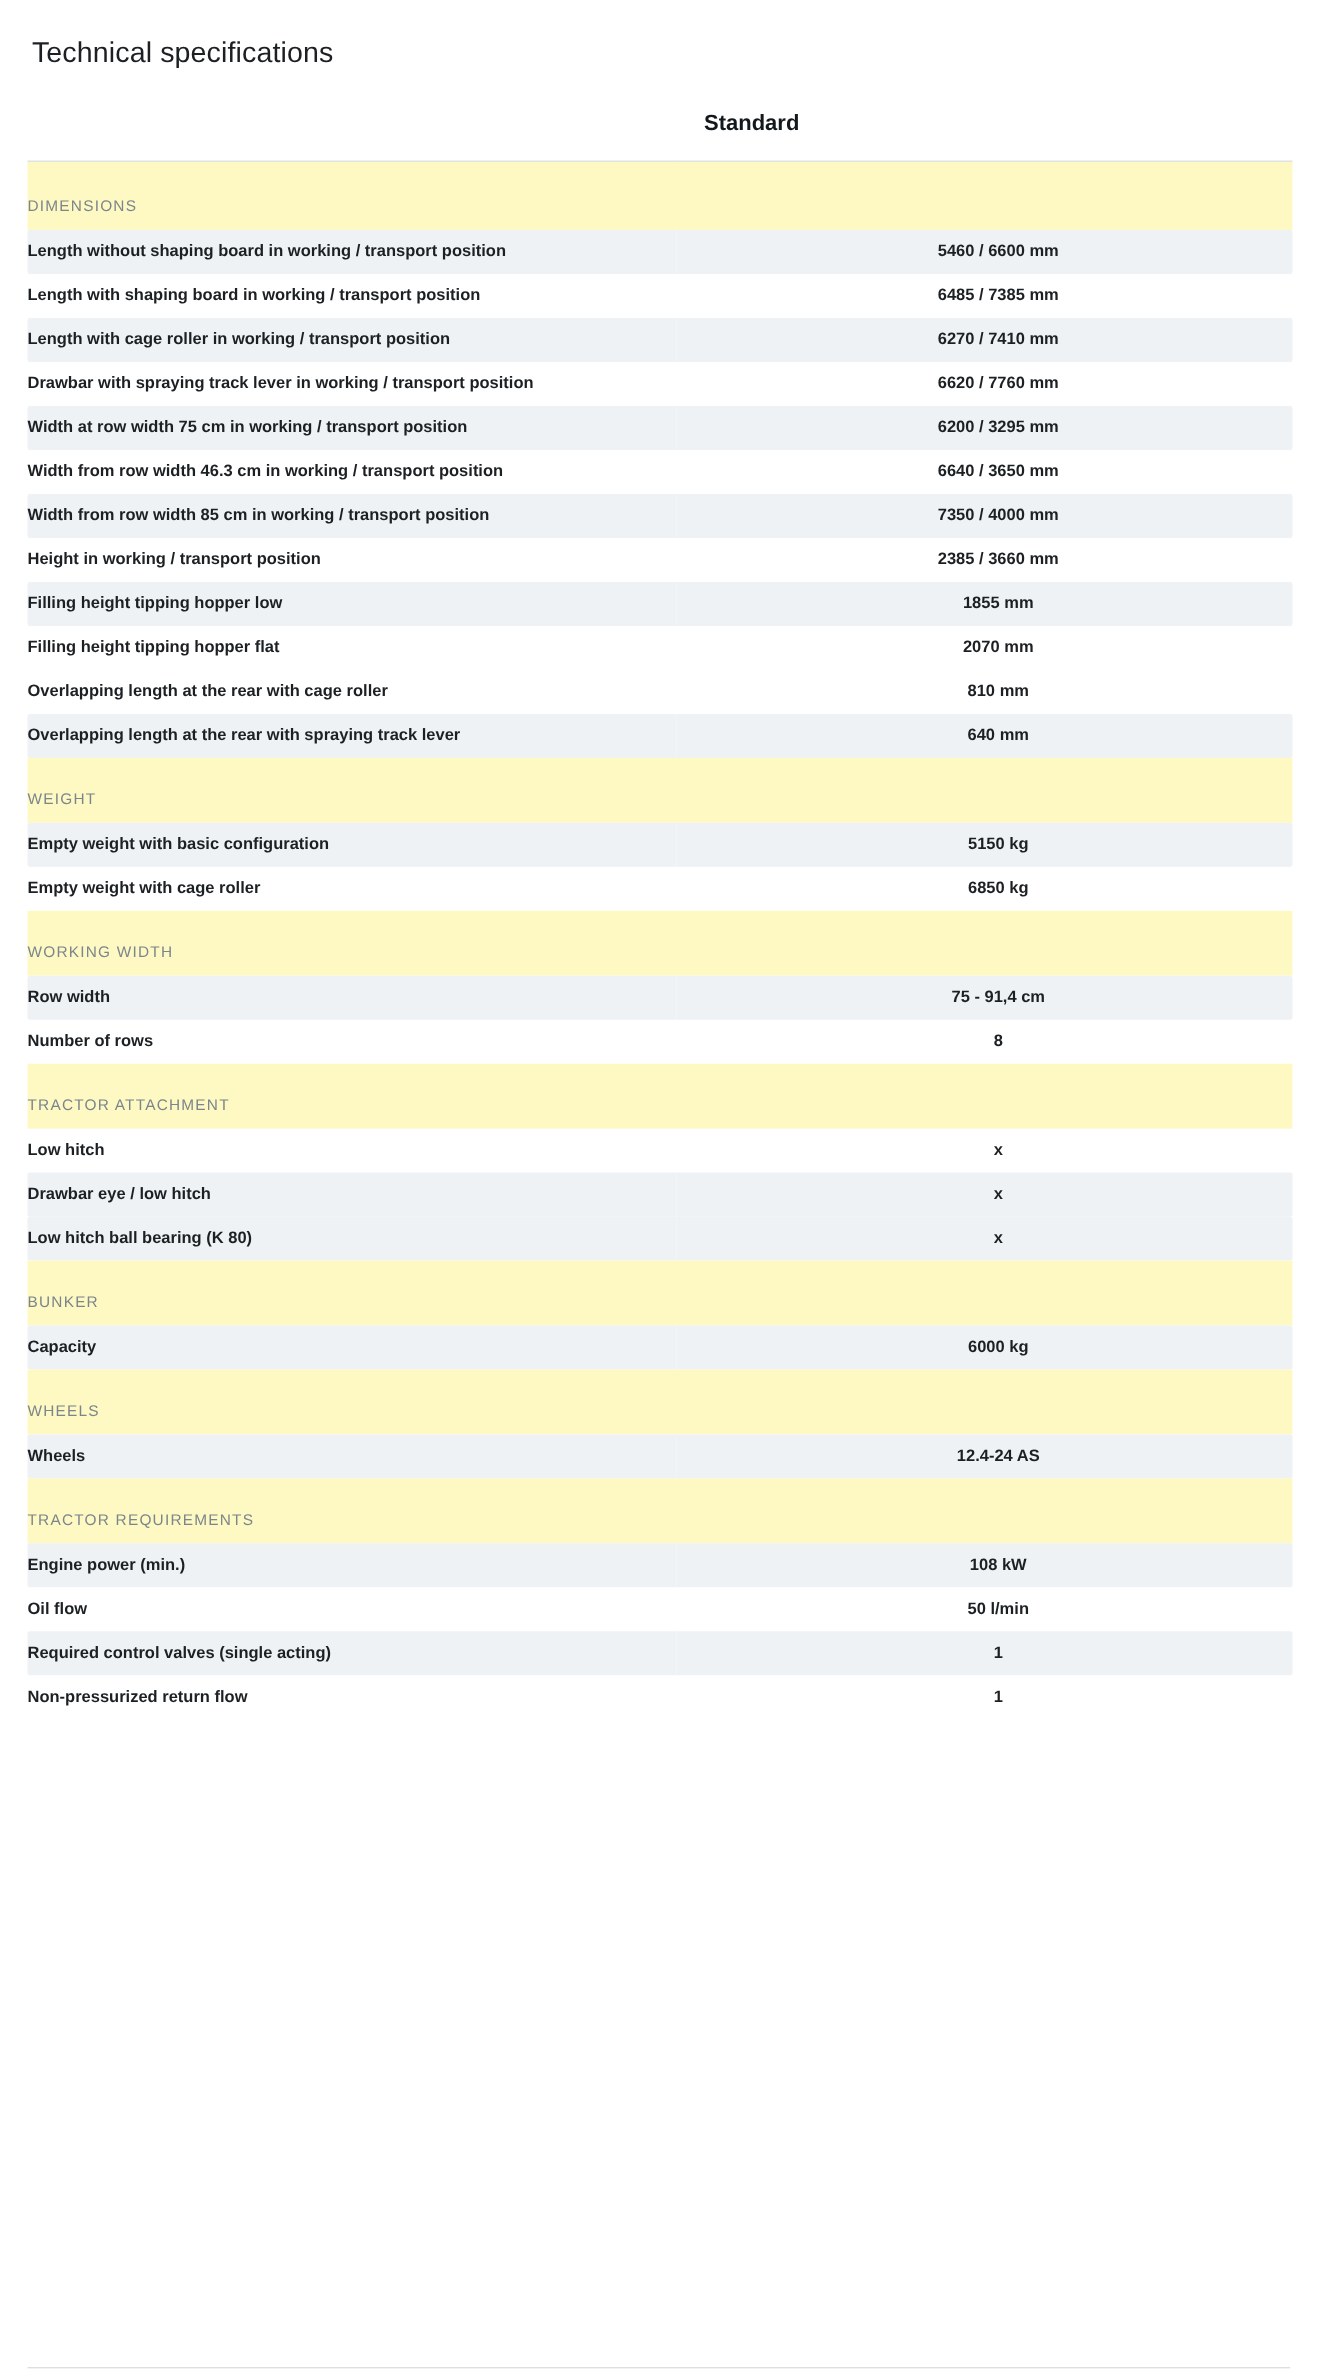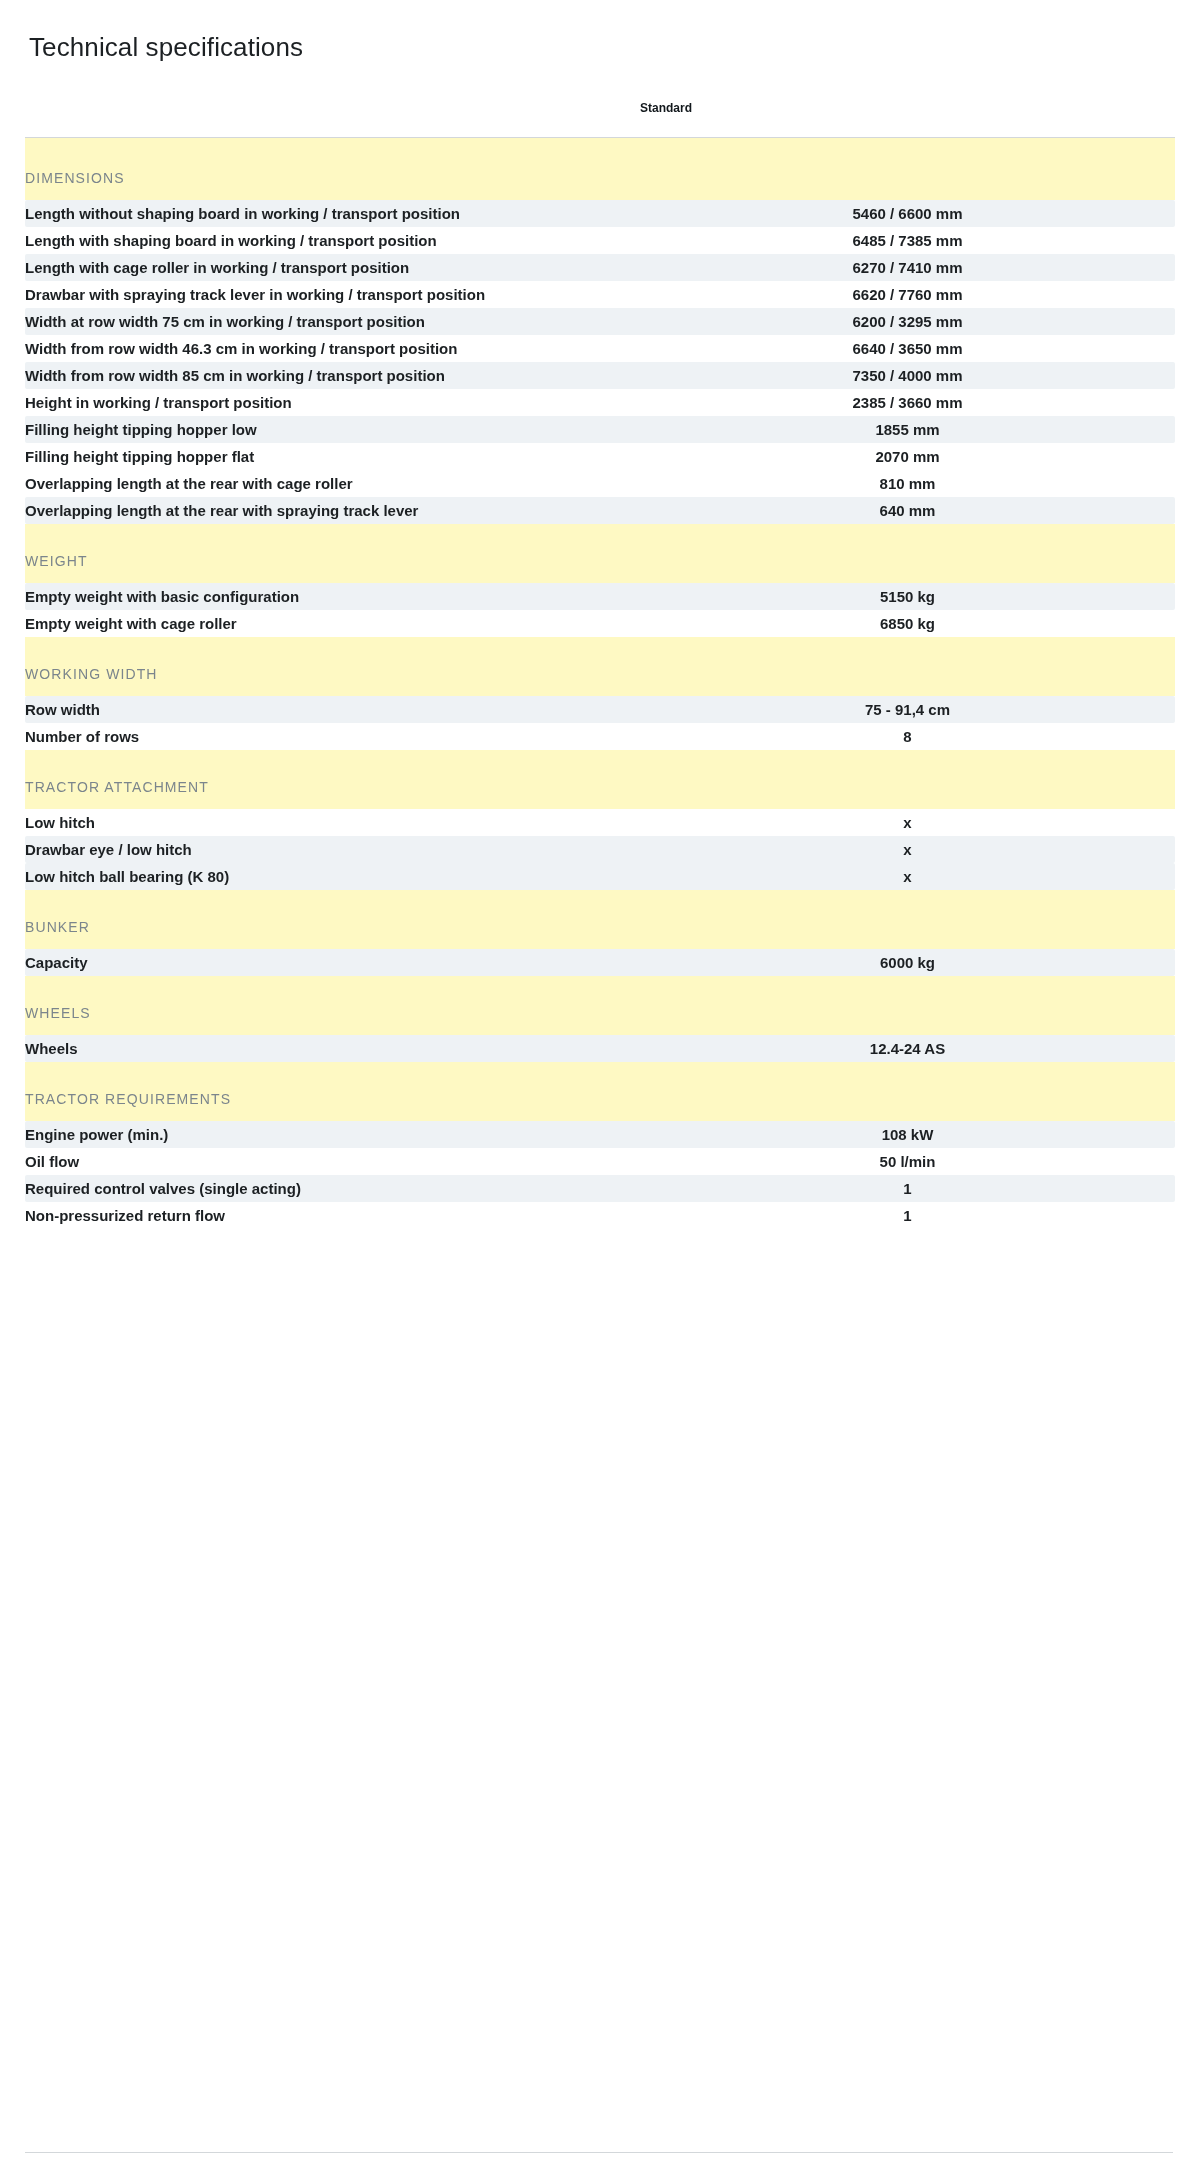--- a/index.html
+++ b/index.html
@@ -41,21 +41,21 @@
     border-collapse: collapse;
     table-layout: fixed;
     margin-top: 38px;
   }
 
   .spec-table col.c-label { width: 590px; }
   .spec-table col.c-value { width: 560px; }
 
   .spec-table thead th {
     text-align: left;
-    font-size: 12px;
+    font-size: 20px;
     font-weight: bold;
     color: #12181c;
     padding: 0 0 22px 0;
     vertical-align: bottom;
     border-bottom: 1px solid #d3d7da;
   }
   .spec-table thead th.h-label { padding-left: 0; }
   .spec-table thead th.h-value { padding-left: 25px; }
 
   
@@ -69,21 +69,21 @@
     background: #fef9c3;
     border: none;
   }
   tr.section-row.first td { padding-top: 32px; }
 
   
   tr.data-row td {
     font-size: 15px;
     font-weight: bold;
     color: #1c2023;
-    height: 27px;
+    height: 40px;
     padding: 0;
     vertical-align: middle;
     line-height: 1.3;
     border: none;
   }
   tr.data-row td.cell-label { padding-left: 0; }
   tr.data-row td.cell-value { padding-left: 25px; font-weight: bold; text-align: center; }
 
   tr.data-row.striped td {
     background: #eef2f5;

